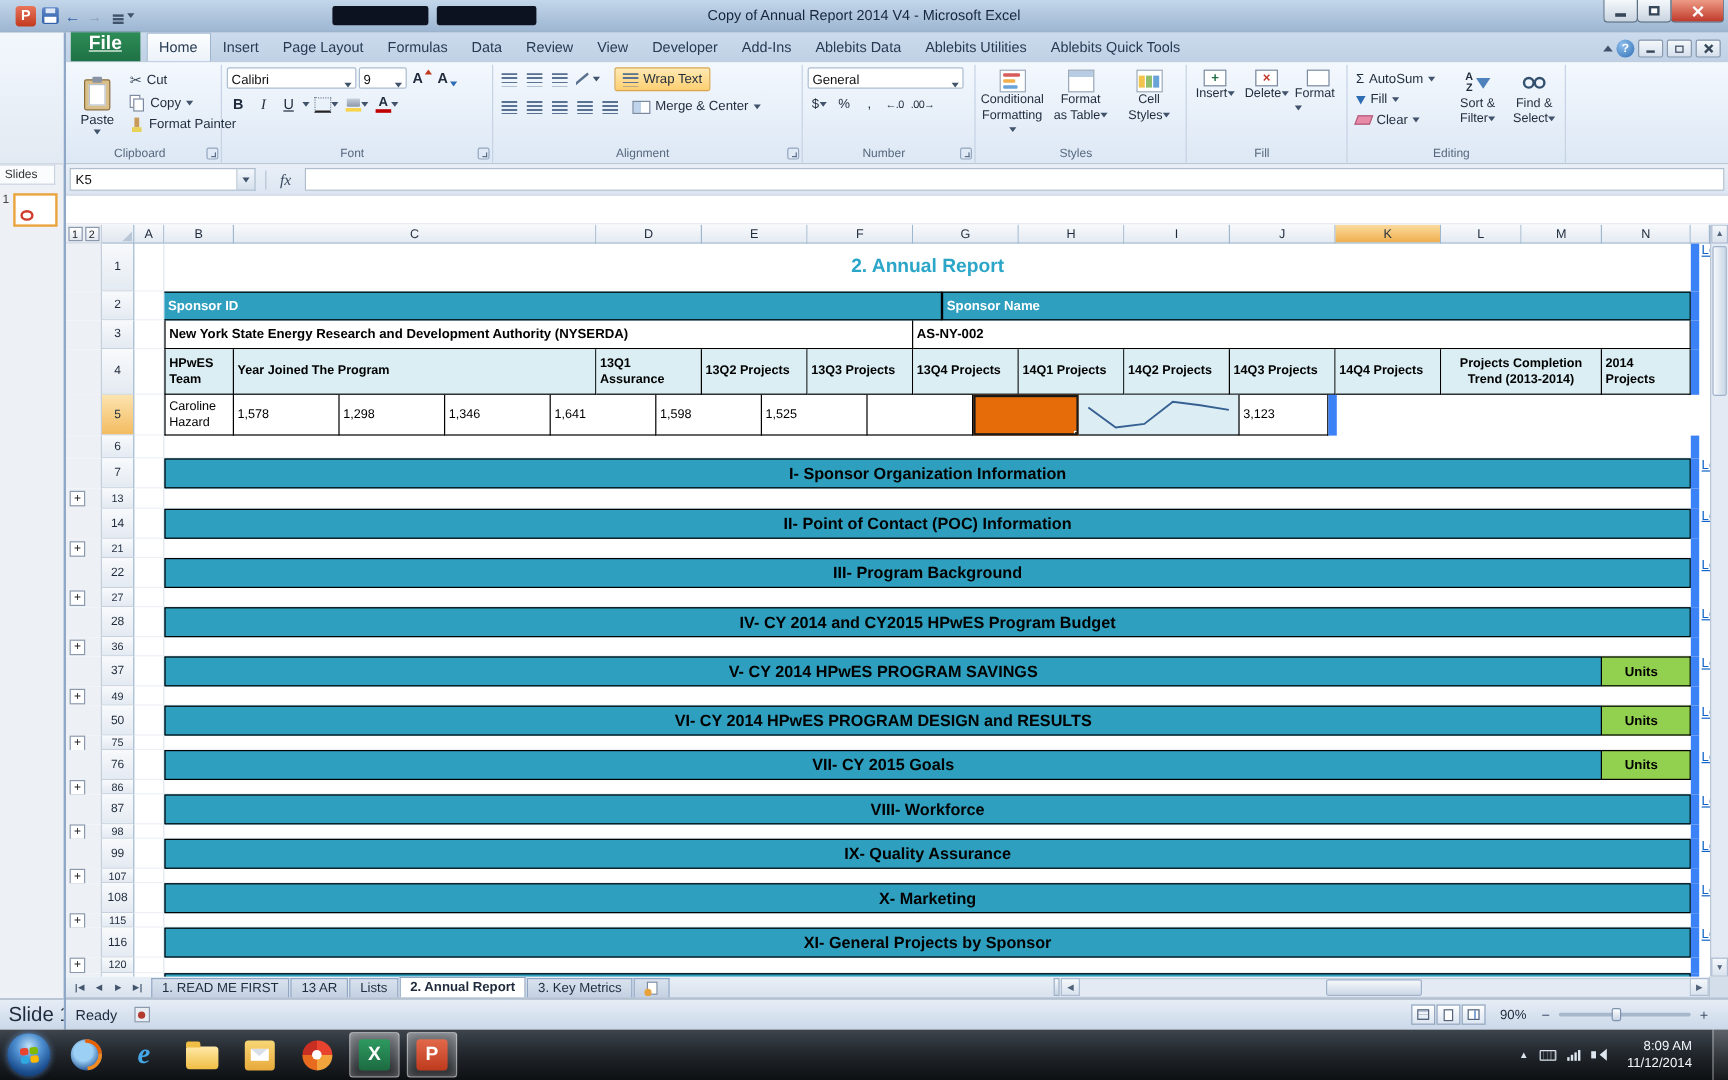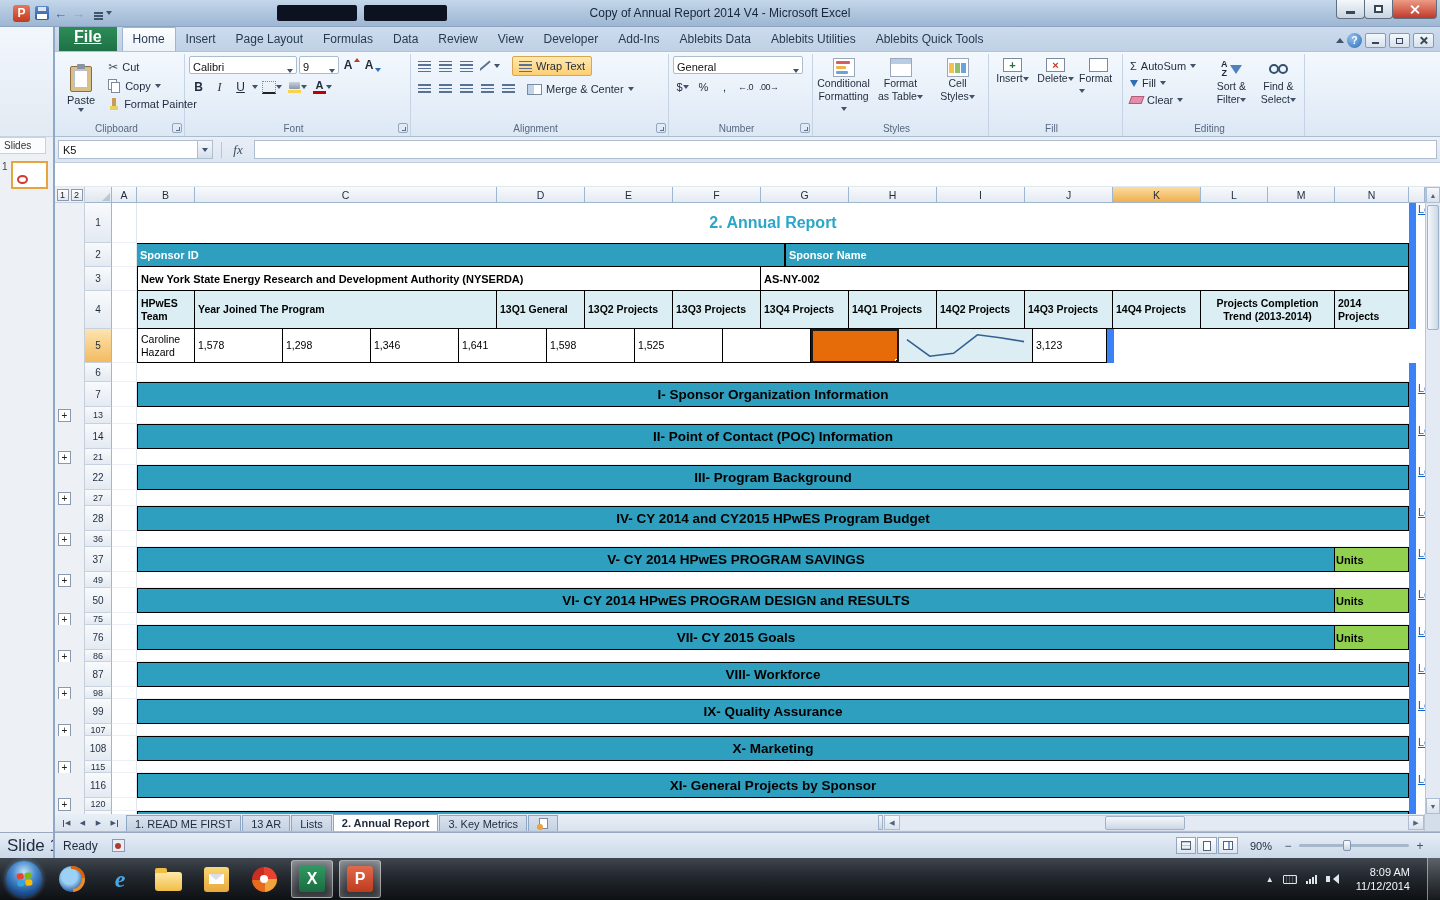--- a/index.html
+++ b/index.html
@@ -184,21 +184,21 @@
   .tealrow { background:var(--teal,#2E9FBE); color:#fff; font-weight:bold; font-size:11px; }
   .valrow { font-weight:bold; font-size:11px; }
   .h4 { background:var(--lightblue,#DAEEF3); font-weight:bold; font-size:10.5px; line-height:1.2; align-items:center; }
   .h4.ctr { justify-content:center; text-align:center; }
   .d5 { font-size:10.5px; line-height:1.2; }
   .titlecell { width:1272px; display:flex; align-items:center; justify-content:center;
     color:var(--tealtext,#2BA6C8); font-weight:bold; font-size:16px; }
   .secbar { background:var(--teal,#2E9FBE); border:1px solid #000; color:#000; font-weight:bold; font-size:13.5px;
     display:flex; align-items:center; justify-content:center; overflow:hidden;}
   .units { background:var(--green,#92D050); border:1px solid #000; border-left:none; font-weight:bold; font-size:11px;
-    display:flex; align-items:center; padding-left:1px; }
+    display:flex; align-items:center; padding-left:19px; }
   .sparkcell { background:#DCEDF4; border-right:1px solid #000; border-bottom:1px solid #000; padding:0; position:relative;}
   .spark { width:100%; height:100%; display:block; }
   .spark polyline { stroke:var(--spark,#376092); }
   .selcell { background:var(--orange,#E66C09); border:2px solid #1A1A1A; position:relative; }
   .fillhandle { position:absolute; right:-3px; bottom:-3px; width:5px; height:5px; background:#111; border:1px solid #fff; z-index:5;}
   .blankbody { width:1272px; border-bottom:1px solid #EDF1F6; }
 
   
   .vscroll { position:absolute; top:187px; left:1425px; width:15px; height:627px; background:#E3EAF3;
     border-left:1px solid #B9C6D6; display:flex; flex-direction:column; z-index:10;}
@@ -695,21 +695,21 @@
       <div class="cell valrow wGN">AS-NY-002</div>
       <div class="cO"></div>
     </div>
 
     <div class="r" style="height:38px">
       <div class="gut"></div>
       <div class="rn">4</div>
       <div class="cA"></div>
       <div class="cell h4 wB bl">HPwES Team</div>
       <div class="cell h4 wC">Year Joined The Program</div>
-      <div class="cell h4 wQ">13Q1 General</div>
+      <div class="cell h4 wQ">13Q1 Assurance</div>
       <div class="cell h4 wQ">13Q2 Projects</div>
       <div class="cell h4 wQ">13Q3 Projects</div>
       <div class="cell h4 wQ">13Q4 Projects</div>
       <div class="cell h4 wQ">14Q1 Projects</div>
       <div class="cell h4 wQ">14Q2 Projects</div>
       <div class="cell h4 wQ">14Q3 Projects</div>
       <div class="cell h4 wQ">14Q4 Projects</div>
       <div class="cell h4 ctr wLM">Projects Completion Trend (2013-2014)</div>
       <div class="cell h4 wN">2014 Projects</div>
       <div class="cO"></div>

